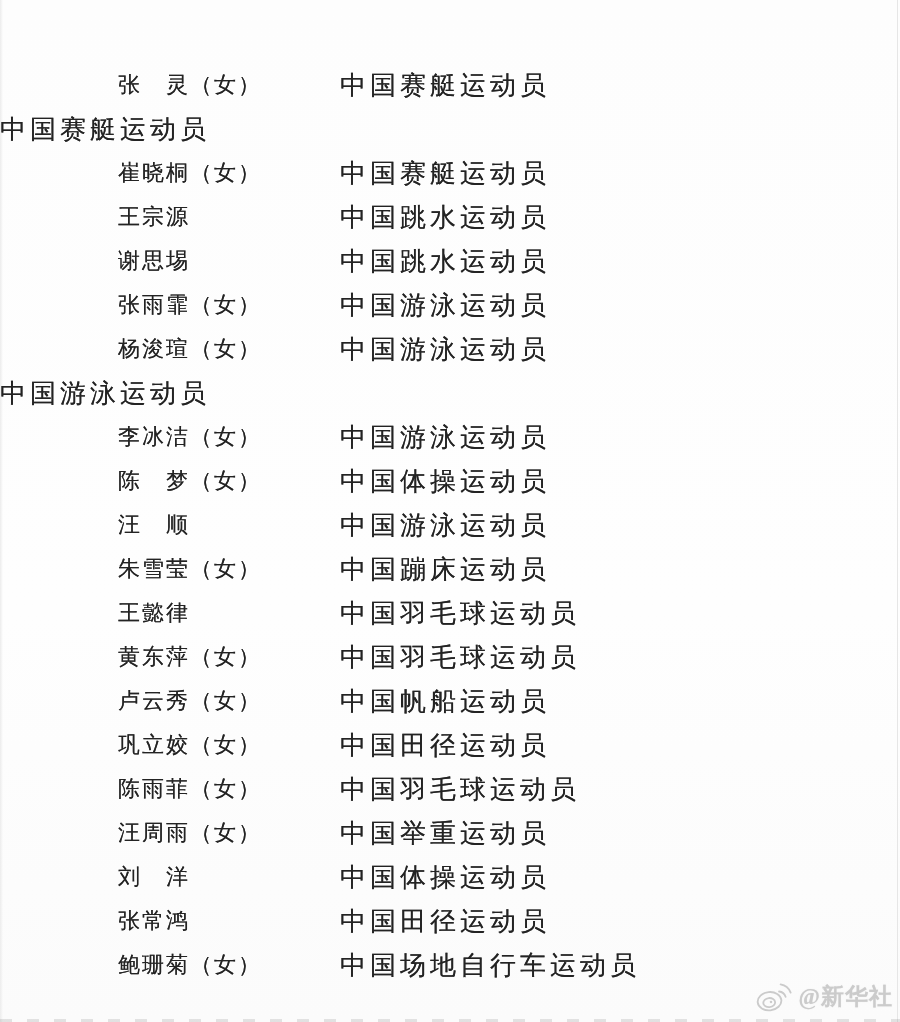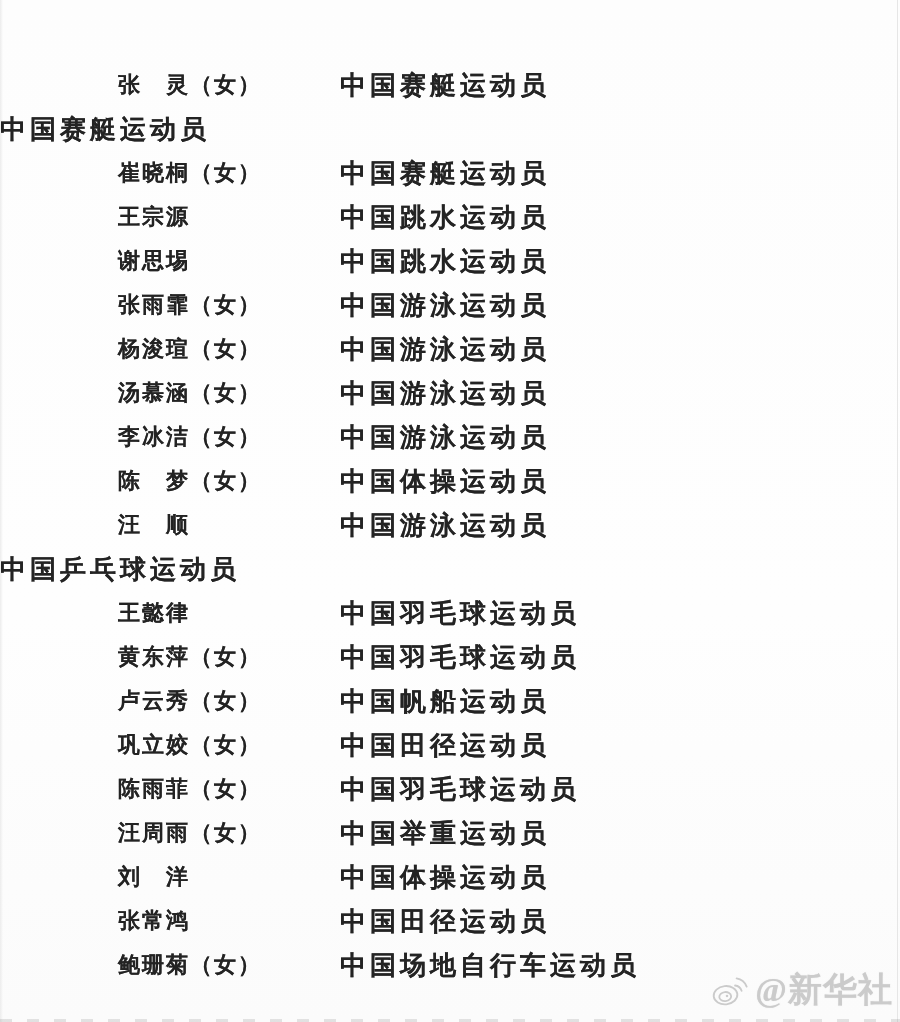--- a/index.html
+++ b/index.html
@@ -29,21 +29,20 @@
     background: repeating-linear-gradient(90deg,
       rgba(110,110,110,0.30) 0px, rgba(110,110,110,0.30) 12px,
       rgba(255,255,255,0) 12px, rgba(255,255,255,0) 27px);
     opacity: 0.6;
   }
   .rows {
     position: absolute;
     top: 63px;
     left: 0;
     right: 16px;
-    font-weight: bold;
   }
   .row {
     height: 44px;
     display: flex;
     align-items: center;
   }
   .name {
     margin-left: 118px;
     width: 222px;
     font-size: 22px;
@@ -69,21 +68,21 @@
     color: #cbcbcb;
     user-select: none;
   }
   .watermark .wm-icon {
     width: 42px;
     height: 33px;
     transform: rotate(-6deg);
     display: inline-block;
   }
   .watermark .wm-text {
-    font-size: 34px;
+    font-size: 23px;
     font-weight: bold;
     letter-spacing: 1px;
     text-shadow: 0 0 1px rgba(203,203,203,0.6);
   }
 </style>
 </head>
 <body>
 
 <div class="page">
   <div class="edge-left"></div>
@@ -111,37 +110,37 @@
     </div>
     <div class="row">
       <span class="name">张雨霏（女）</span>
       <span class="title">中国游泳运动员</span>
     </div>
     <div class="row">
       <span class="name">杨浚瑄（女）</span>
       <span class="title">中国游泳运动员</span>
     </div>
     <div class="row">
-      <span class="name">汤慕涵（女）</span>
       <span class="title">中国游泳运动员</span>
     </div>
     <div class="row">
       <span class="name">李冰洁（女）</span>
       <span class="title">中国游泳运动员</span>
     </div>
     <div class="row">
       <span class="name">陈　梦（女）</span>
       <span class="title">中国体操运动员</span>
     </div>
     <div class="row">
       <span class="name">汪　顺</span>
       <span class="title">中国游泳运动员</span>
     </div>
     <div class="row">
-      <span class="title">中国乒乓球运动员</span>
+      <span class="name">朱雪莹（女）</span>
+      <span class="title">中国蹦床运动员</span>
     </div>
     <div class="row">
       <span class="name">王懿律</span>
       <span class="title">中国羽毛球运动员</span>
     </div>
     <div class="row">
       <span class="name">黄东萍（女）</span>
       <span class="title">中国羽毛球运动员</span>
     </div>
     <div class="row">

